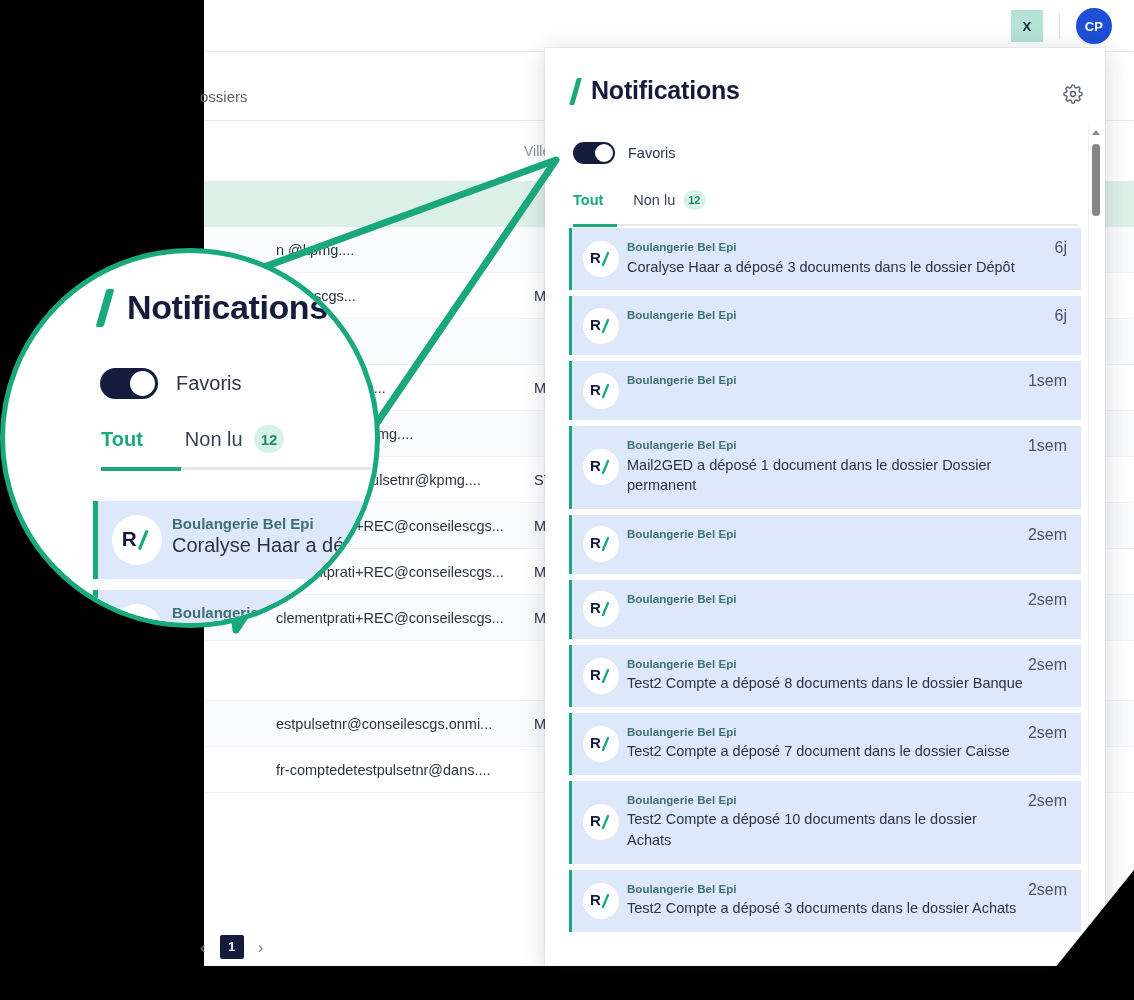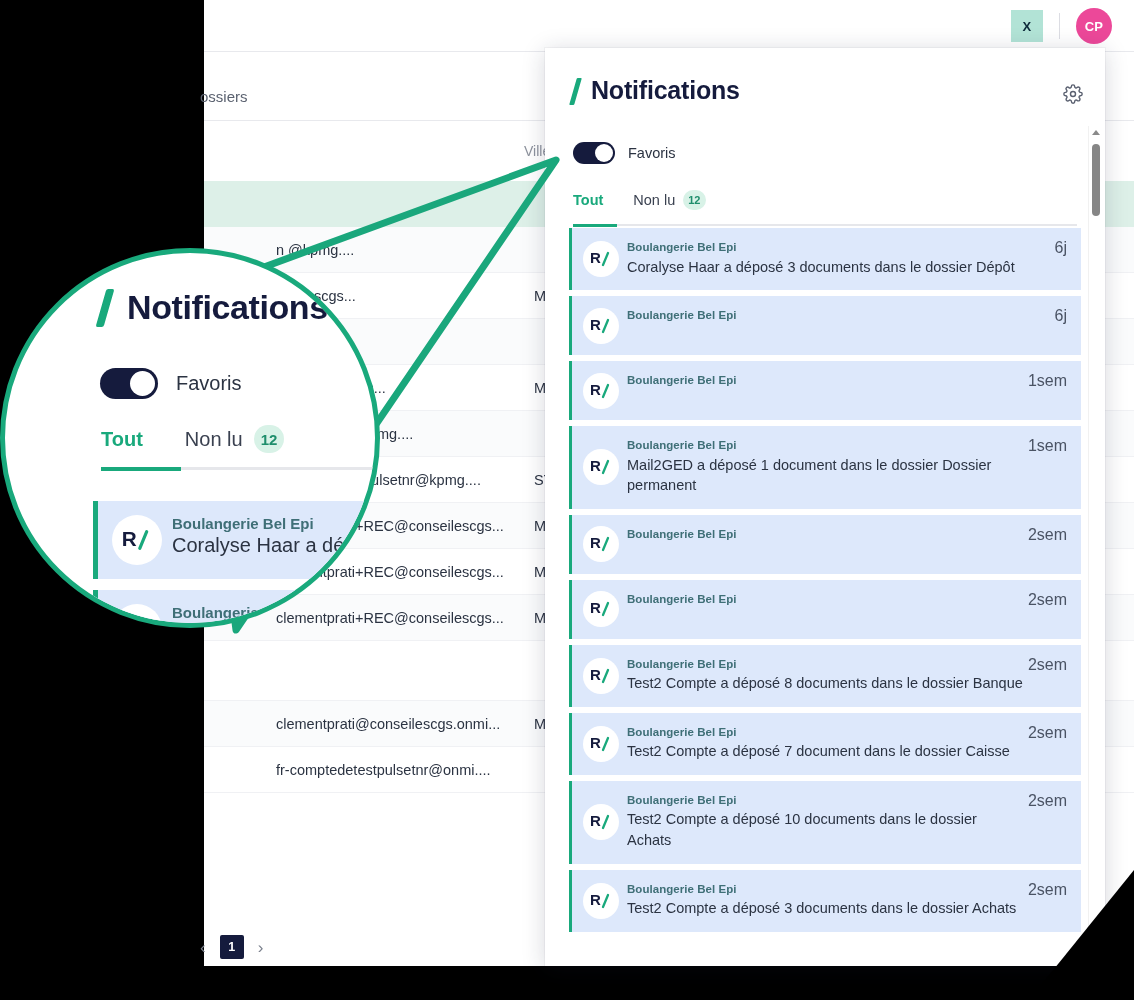--- a/index.html
+++ b/index.html
@@ -21,21 +21,21 @@
     background: #ffffff; border-bottom: 1px solid #e8e9ed;
   }
   .topbar-right { position: absolute; right: 22px; top: 8px; display: flex; align-items: center; gap: 16px; }
   .x-badge {
     width: 32px; height: 32px; background: #b2e3d6; color: #0d2a3a;
     display: flex; align-items: center; justify-content: center;
     font-size: 13px; font-weight: 600; letter-spacing: .2px;
   }
   .topbar-div { width: 1px; height: 26px; background: #dcdde3; }
   .avatar-cp {
-    width: 36px; height: 36px; border-radius: 50%; background: #ec4899; color: #fff;
+    width: 36px; height: 36px; border-radius: 50%; background: #1d4ed8; color: #fff;
     display: flex; align-items: center; justify-content: center;
     font-size: 13px; font-weight: 700; letter-spacing: .3px;
   }
 
   
   .bc-row { position: absolute; left: 0; top: 52px; width: 930px; height: 68px; }
   .bc-text {
     position: absolute; left: -4px; top: 36px; font-size: 15px; color: #5b6270;
     white-space: nowrap;
   }
@@ -241,25 +241,25 @@
       </div>
       <div class="tbl-row zebra">
         <div class="cell-email">clementprati+REC@conseilescgs...</div>
         <div class="cell-ville">Mar</div>
       </div>
       <div class="tbl-row tall">
         <div class="cell-email"></div>
         <div class="cell-ville"></div>
       </div>
       <div class="tbl-row zebra">
-        <div class="cell-email">clementprati@conseilescgs.onmi...</div>
+        <div class="cell-email">estpulsetnr@conseilescgs.onmi...</div>
         <div class="cell-ville">Mar</div>
       </div>
       <div class="tbl-row">
-        <div class="cell-email">fr-comptedetestpulsetnr@onmi....</div>
+        <div class="cell-email">fr-comptedetestpulsetnr@dans....</div>
         <div class="cell-ville"></div>
       </div>
     </div>
   </div>
 
   <div class="pager">
     <div class="pg-arrow">‹</div>
     <div class="pg-num">1</div>
     <div class="pg-arrow">›</div>
   </div>

